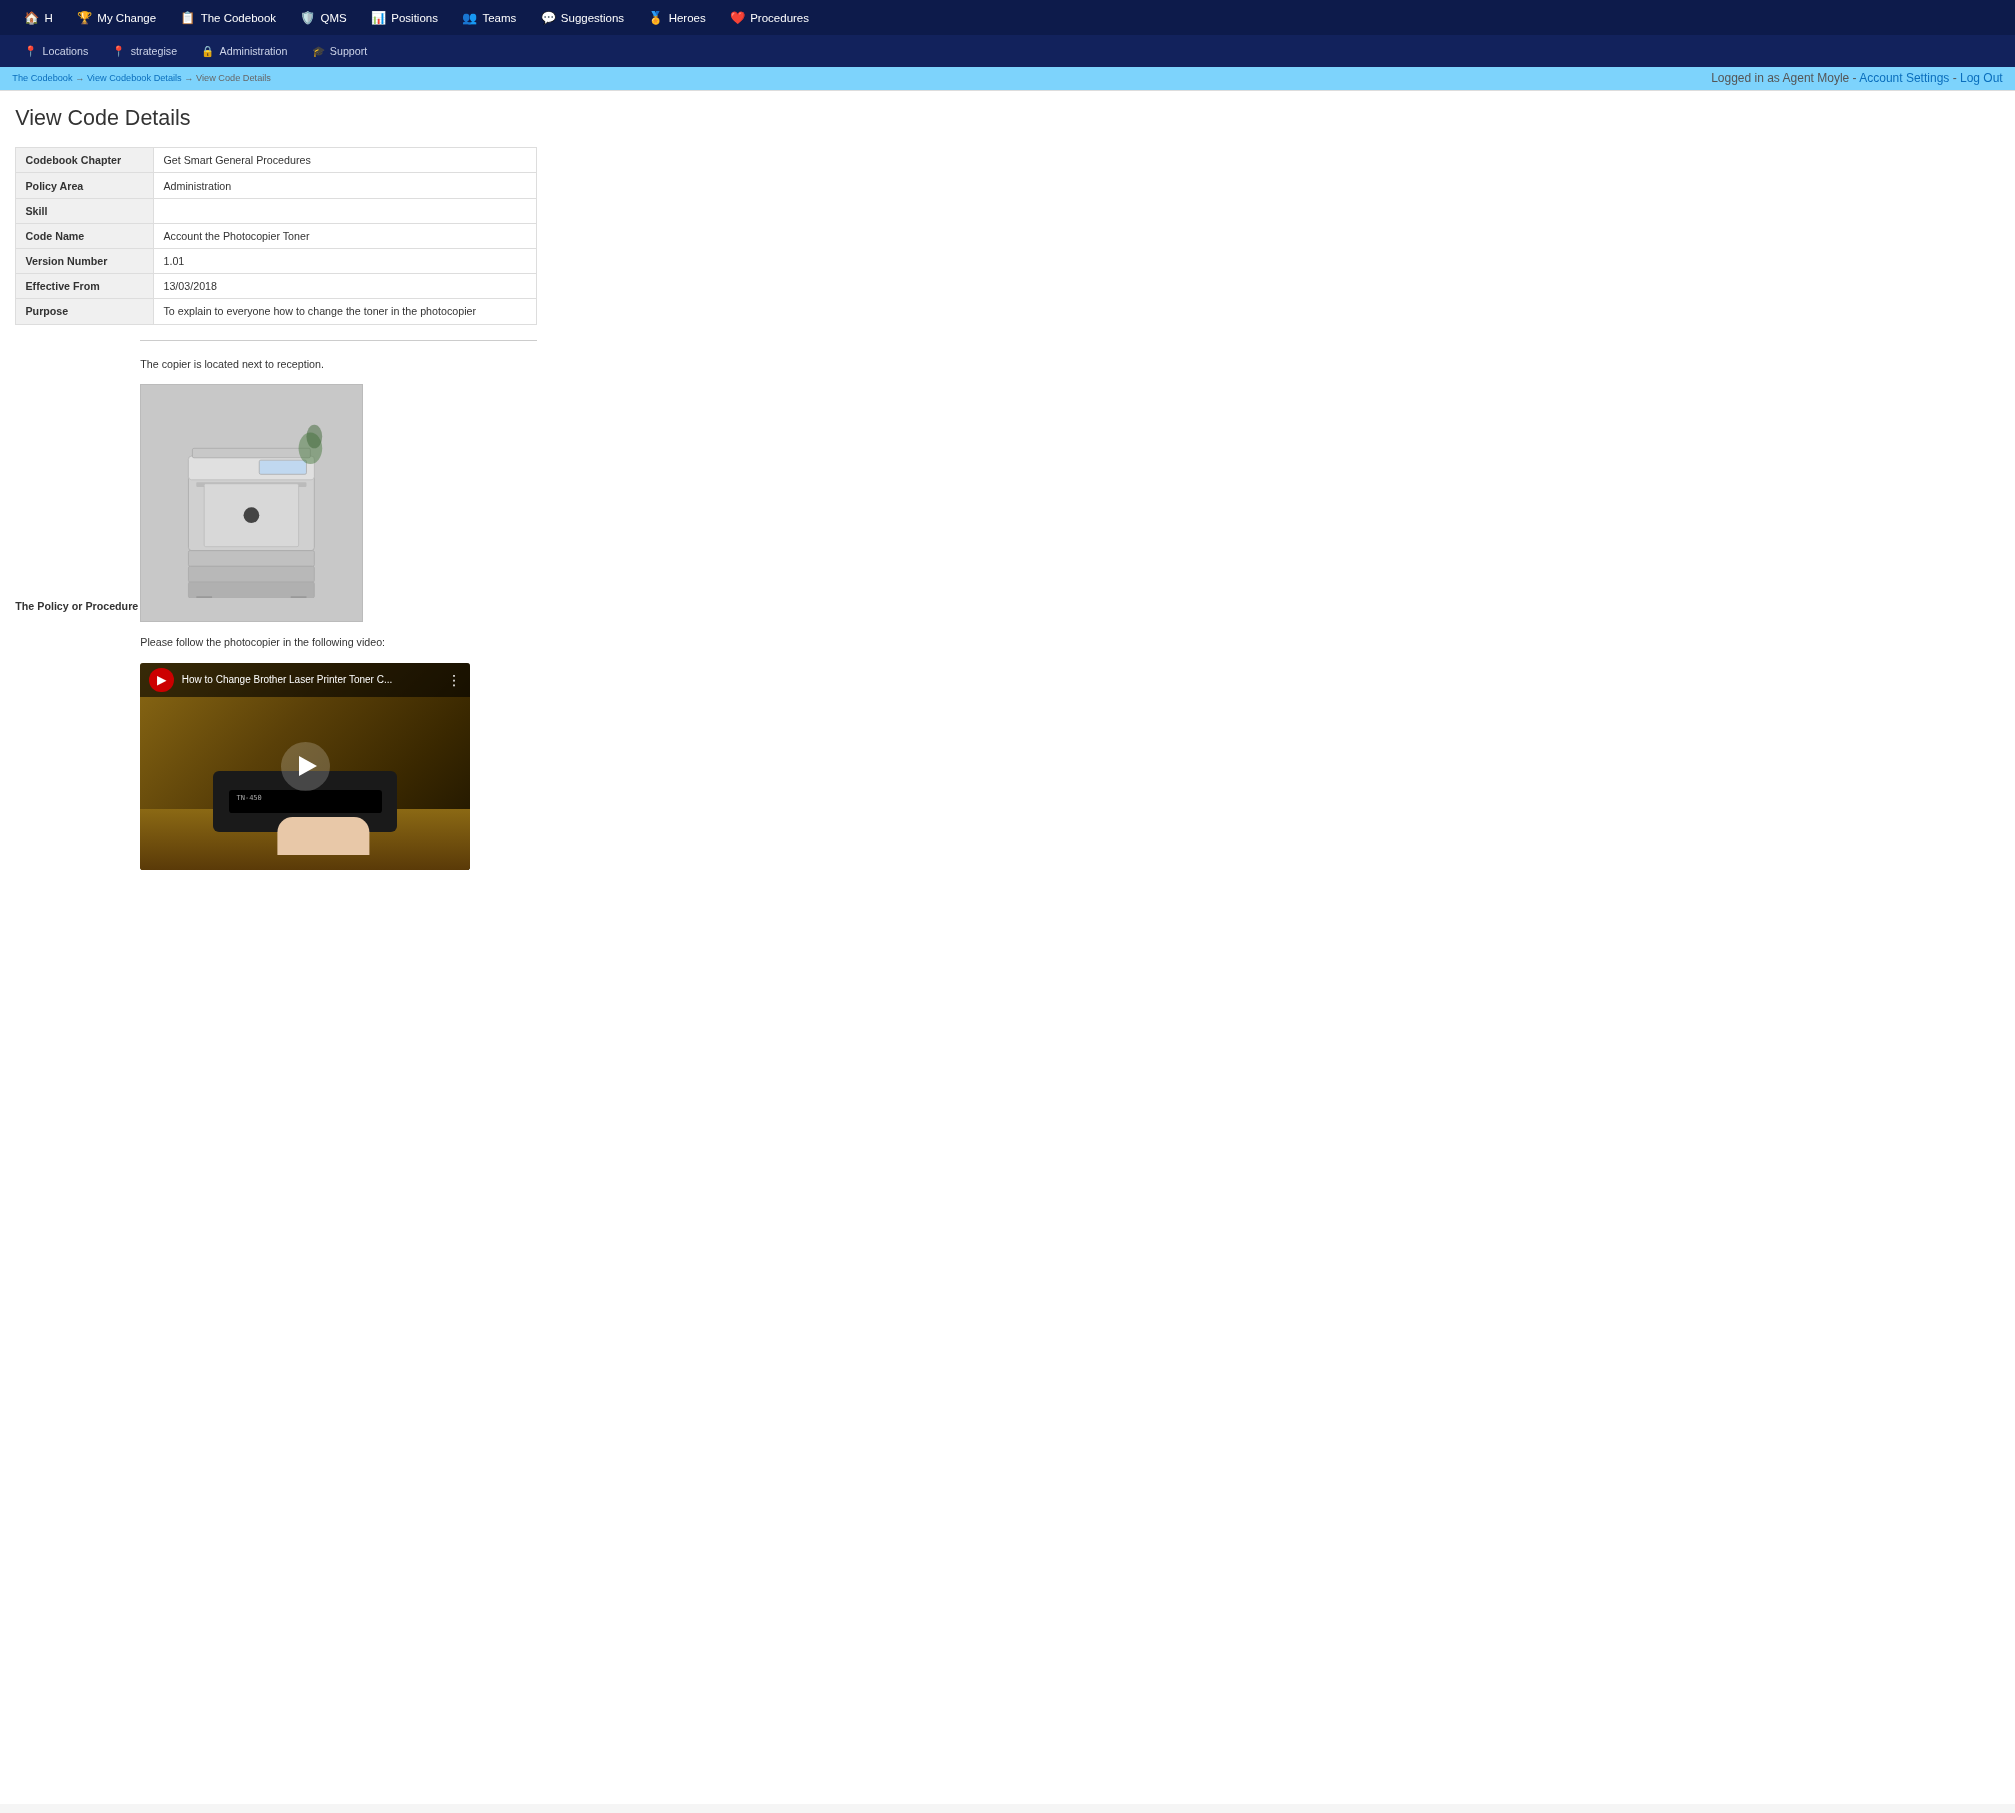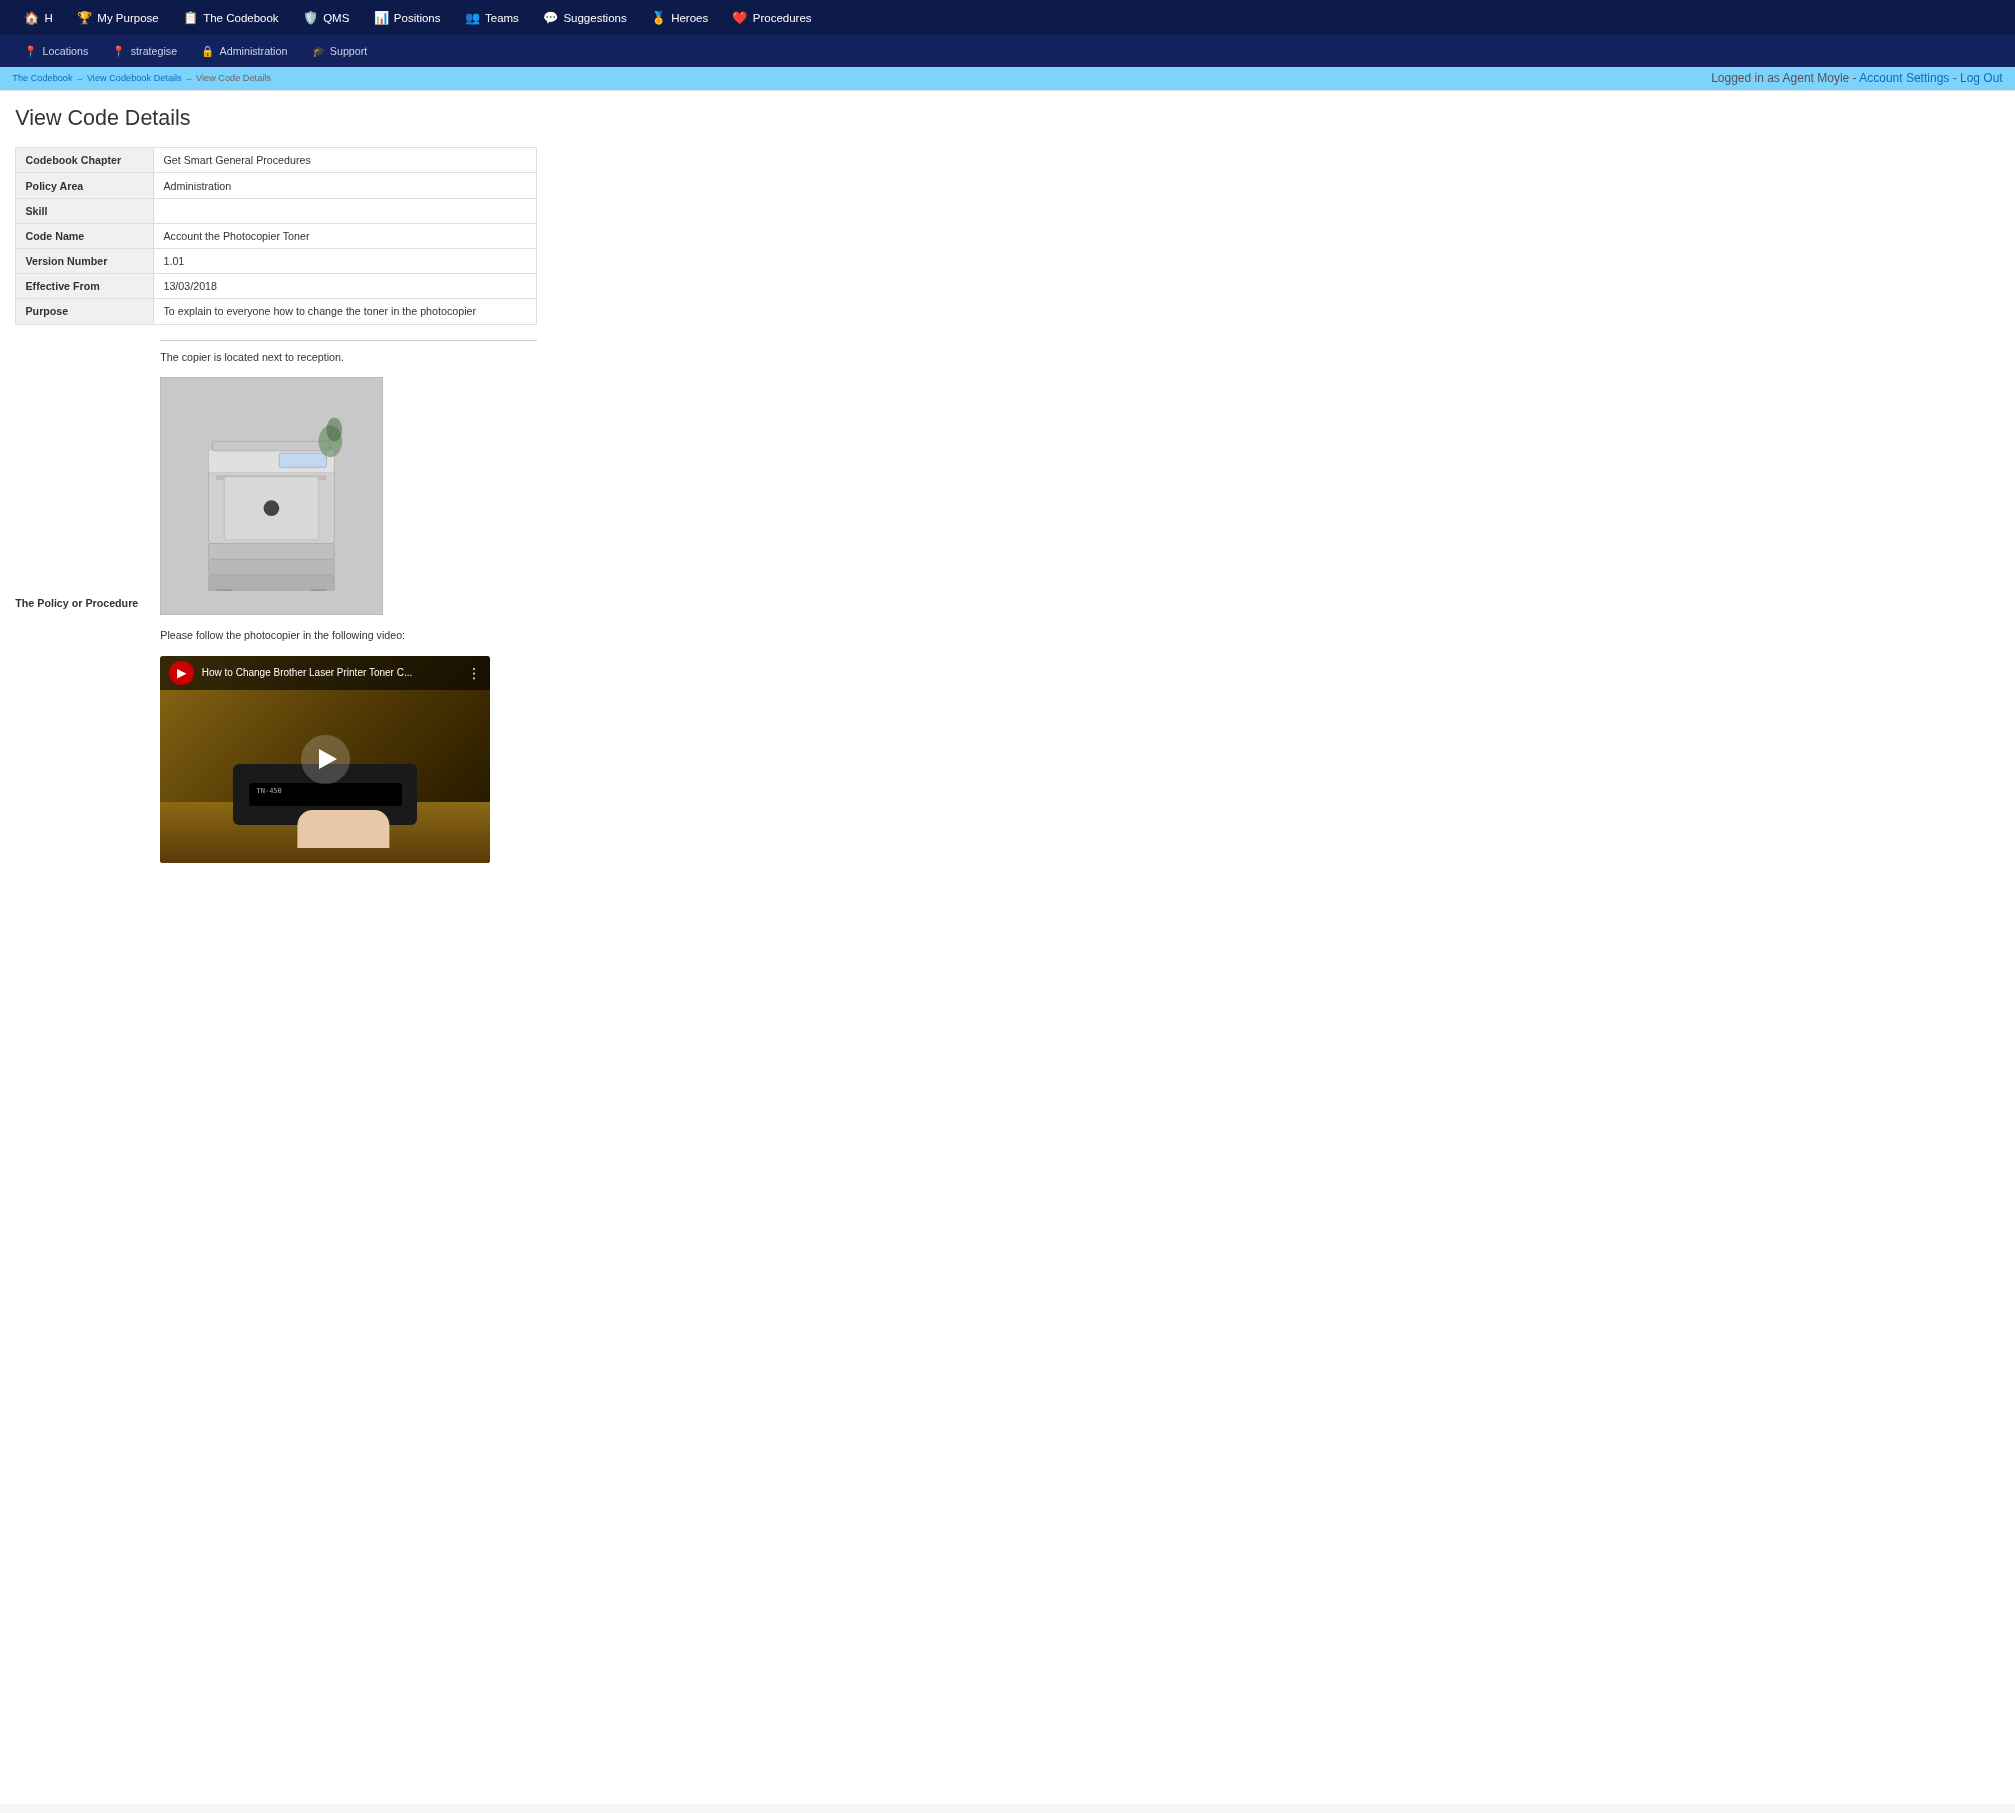--- a/index.html
+++ b/index.html
@@ -100,22 +100,21 @@
     .section-divider .section-label {
       font-weight: bold;
       white-space: nowrap;
       min-width: 123px;
       color: #333;
       padding-top: 3.1px;
     }
     .section-content {
       flex: 1;
       border-top: 0.8px solid #ccc;
-      padding-top: 8px;
-      margin-left: 20px;
+      padding-top: 15px;
     }
 
     .policy-text {
       color: #333;
       margin-bottom: 12.3px;
       line-height: 1.5;
     }
 
     
     .copier-image {
@@ -225,21 +224,21 @@
 </head>
 <body>
 
 <nav class="nav-top">
   <a href="#">
     <span class="icon">🏠</span>
     <span>H</span>
   </a>
   <a href="#">
     <span class="icon">🏆</span>
-    <span>My Purpose</span>
+    <span>My Change</span>
   </a>
   <a href="#">
     <span class="icon">📋</span>
     <span>The Codebook</span>
   </a>
   <a href="#">
     <span class="icon">🛡️</span>
     <span>QMS</span>
   </a>
   <a href="#">

